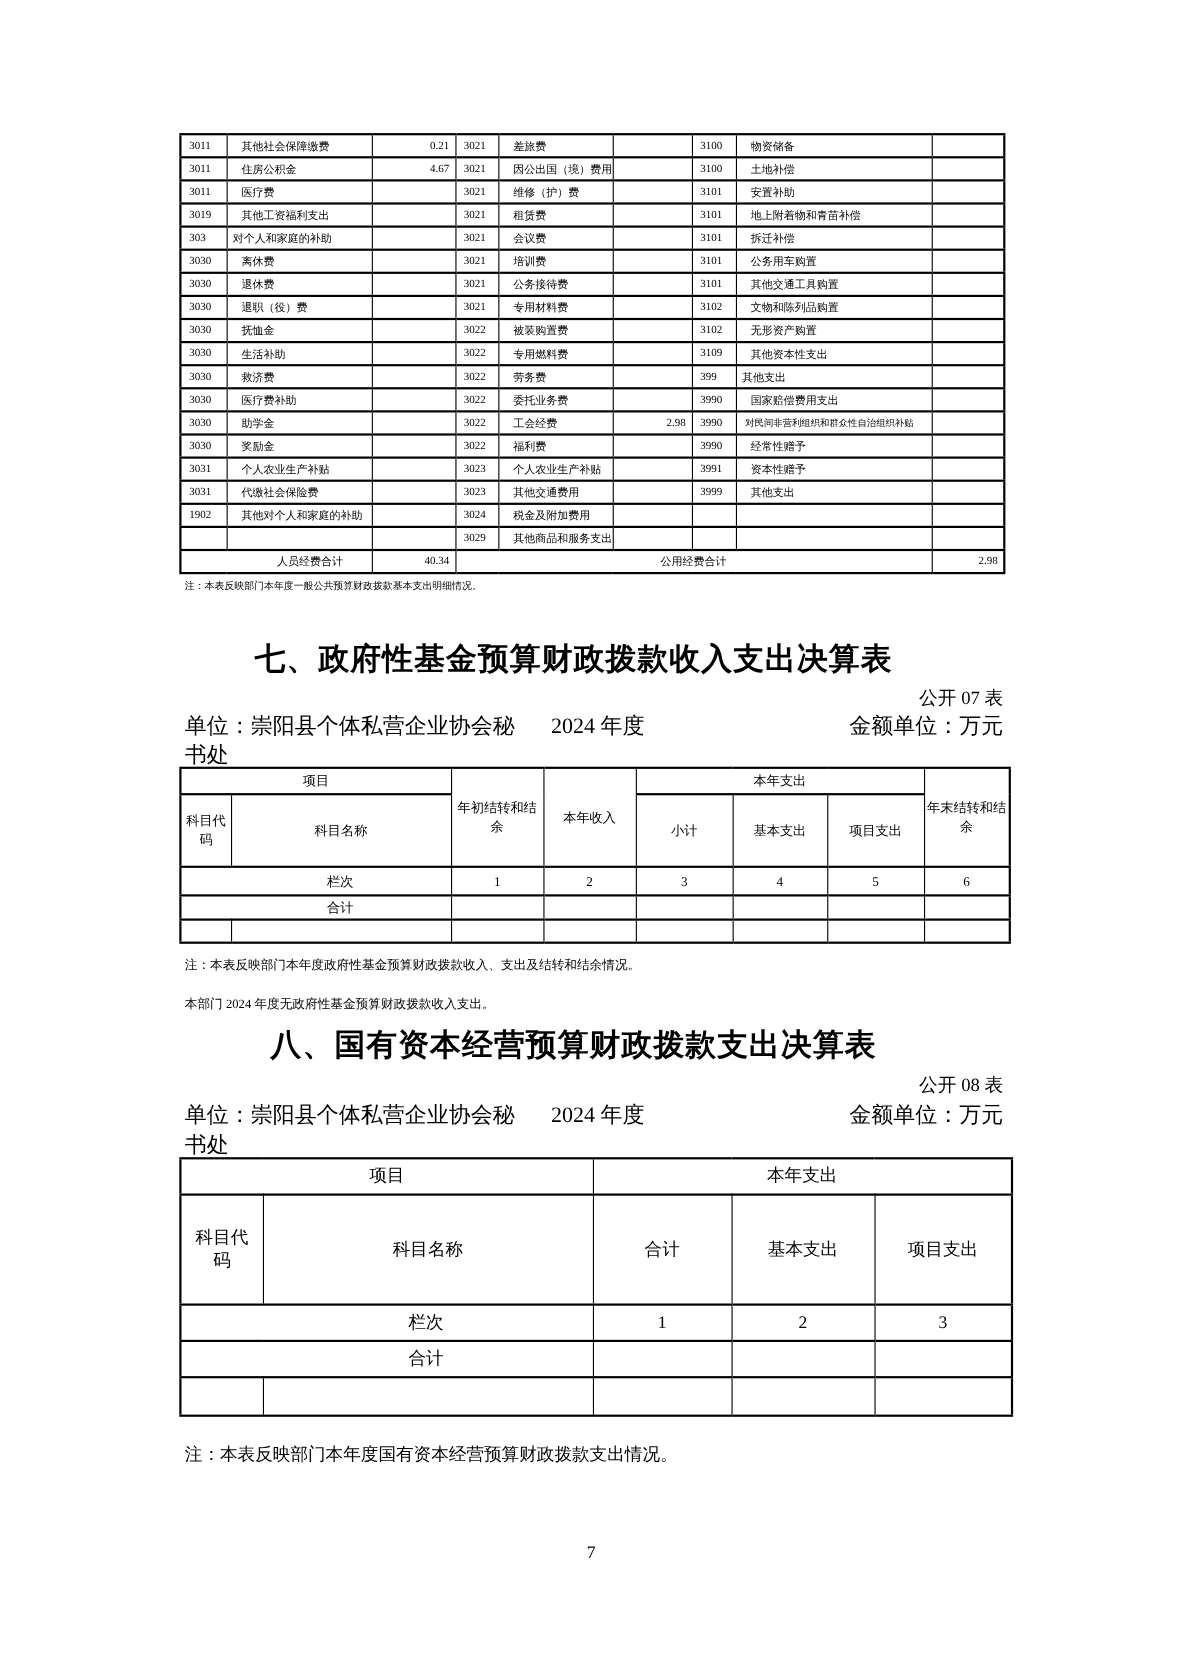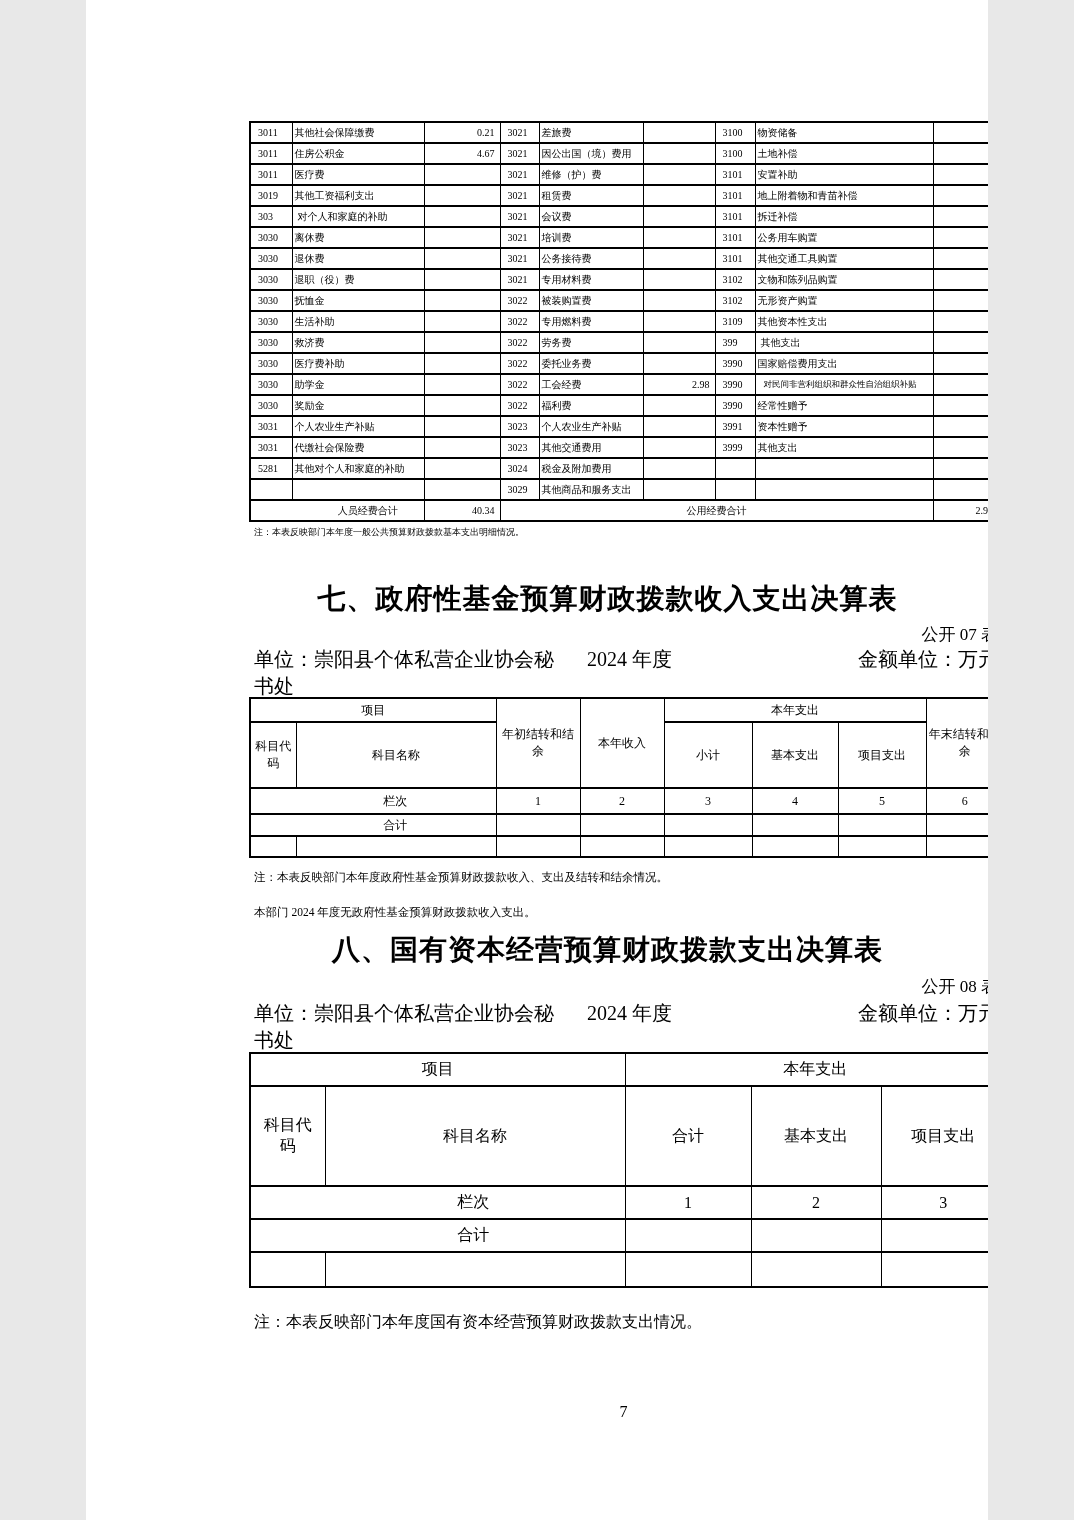--- a/index.html
+++ b/index.html
@@ -1,27 +1,27 @@
 <!DOCTYPE html>
 <html><head>
 <meta charset="utf-8">
 <style>
   html,body{margin:0;padding:0;background:#e8e8e8;}
-  .page{position:relative;width:902px;height:1520px;background:#ffffff;margin:0 auto;
+  .page{position:relative;width:1074px;height:1520px;background:#ffffff;margin:0 auto;
         font-family:"Liberation Serif","DejaVu Serif",serif;color:#000;overflow:hidden;}
   .abs{position:absolute;}
 
   
   table{border-collapse:collapse;table-layout:fixed;}
   .t1{width:749px;border:2px solid #000;}
   .t1 td{border-left:1px solid #000;border-right:1px solid #000;
          border-top:2px solid #000;border-bottom:2px solid #000;
          height:19px;font-size:10px;padding:0 2px;overflow:hidden;white-space:nowrap;}
   .t1 .code{padding-left:7px;}
-  .t1 .name{padding-left:2px;}
+  .t1 .name{padding-left:13px;}
   .t1 .name.lvl{padding-left:5px;}
   .t1 .val{text-align:right;padding-right:5px;}
   .t1 .span-name{text-align:center;padding-left:63px;}
   .t1 .span-wide{text-align:center;}
 
   
   .t7{width:754px;border:2px solid #000;}
   .t7 td{border-left:1px solid #000;border-right:1px solid #000;
          border-top:2px solid #000;border-bottom:2px solid #000;
          font-size:12px;text-align:center;padding:1px 2px;overflow:hidden;}
@@ -247,21 +247,21 @@
           <td class="name">代缴社会保险费</td>
           <td class="val"></td>
           <td class="code">3023</td>
           <td class="name">其他交通费用</td>
           <td class="val"></td>
           <td class="code">3999</td>
           <td class="name">其他支出</td>
           <td class="val"></td>
         </tr>
         <tr>
-          <td class="code">5281</td>
+          <td class="code">1902</td>
           <td class="name">其他对个人和家庭的补助</td>
           <td class="val"></td>
           <td class="code">3024</td>
           <td class="name">税金及附加费用</td>
           <td class="val"></td>
           <td class="code"></td>
           <td class="name"></td>
           <td class="val"></td>
         </tr>
         <tr>

